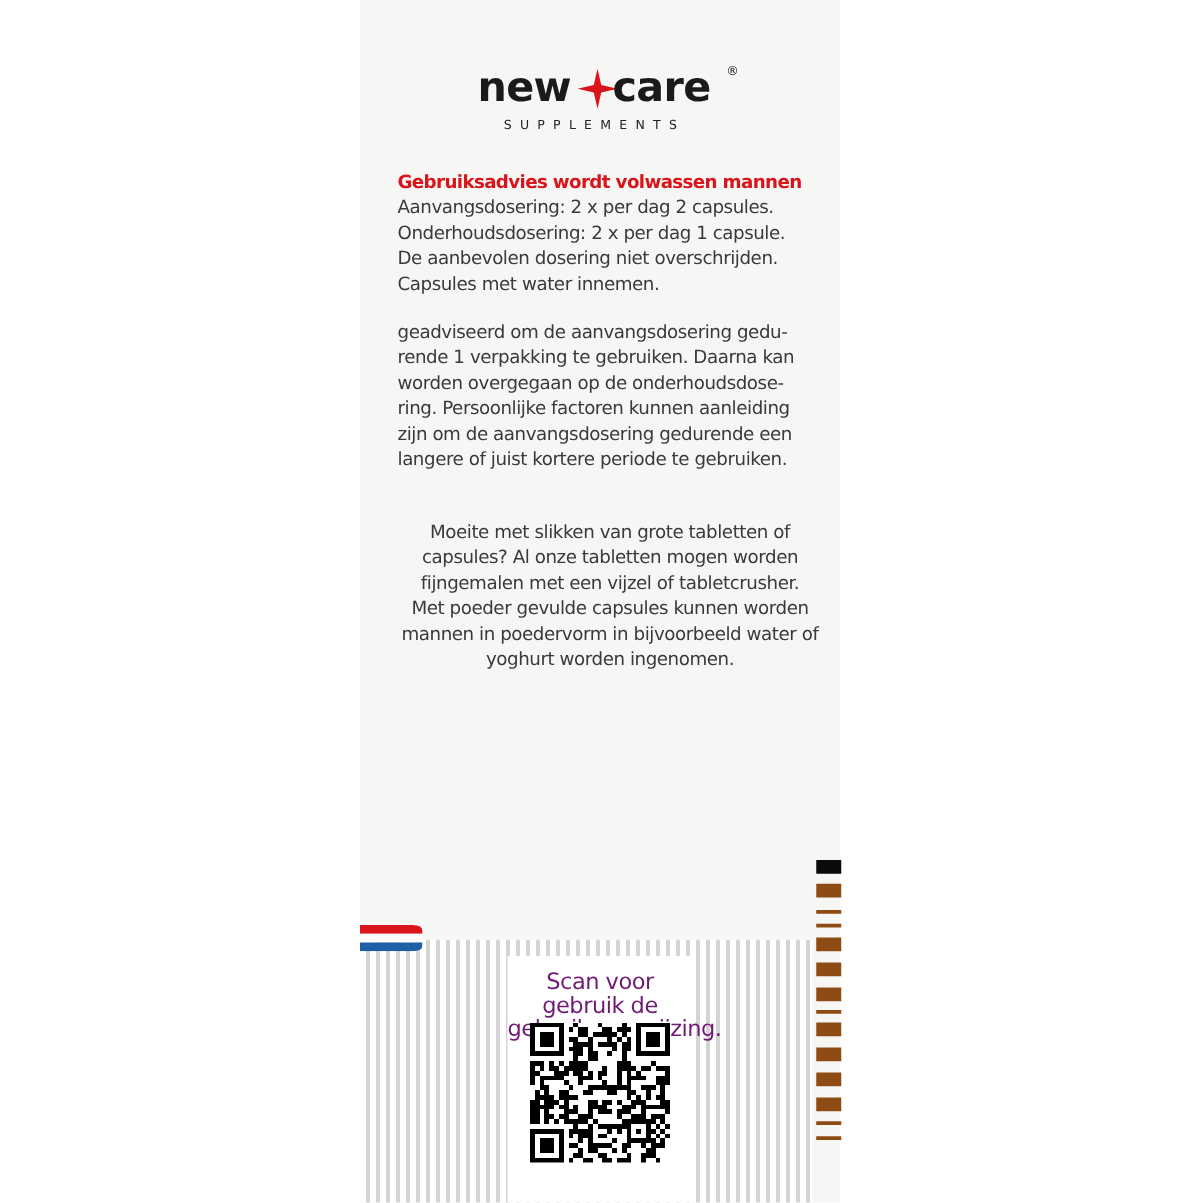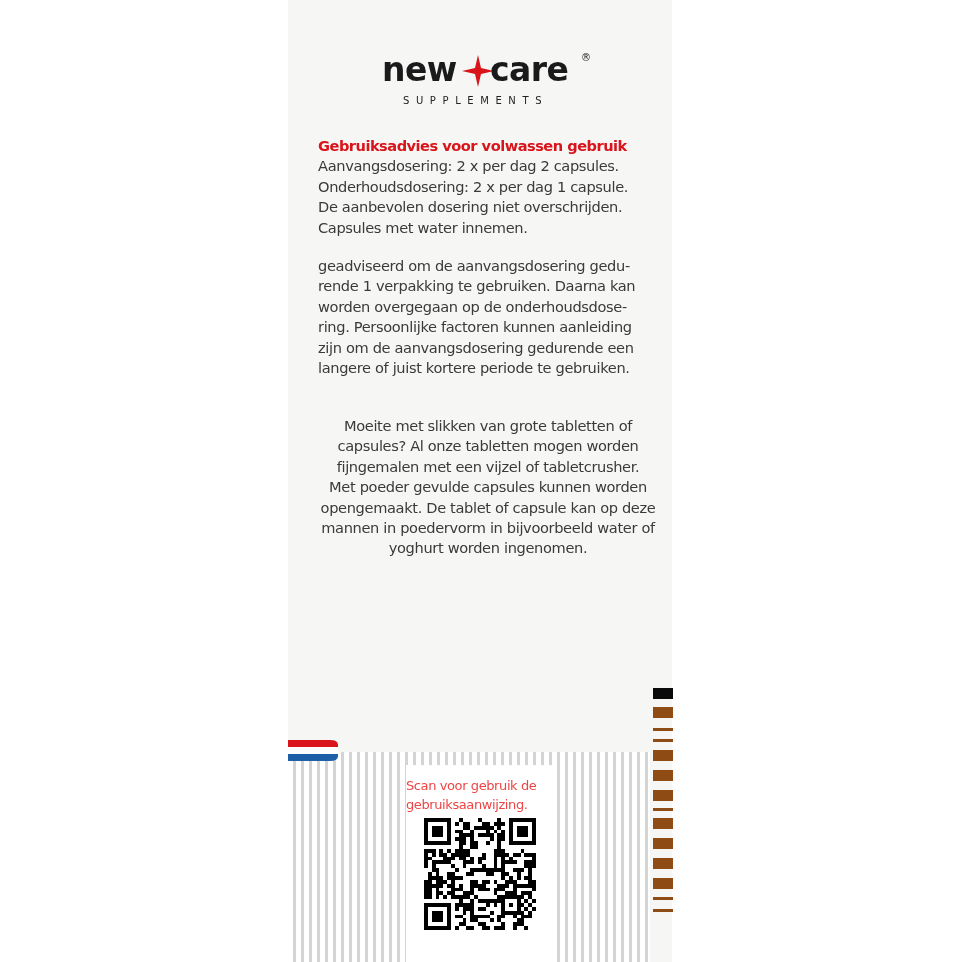--- a/index.html
+++ b/index.html
@@ -35,22 +35,22 @@
   .flag { position:absolute; left:288px; top:740px; width:50px; height:21px; }
   .stripes {
     position:absolute; left:288px; top:752px; width:362px; height:210px;
     background-image: repeating-linear-gradient(90deg, #ffffff 0px, #ffffff 5px, #d4d4d4 5px, #d4d4d4 8px);
   }
   .qr-box {
     position:absolute; left:406px; top:765px; width:148px; height:197px;
     background:#ffffff;
   }
   .qr-caption {
-    position:absolute; left:406px; top:776px; width:148px; 
-    font-size:13px; line-height:19px; color:#ef4444; letter-spacing:-0.4px;
+    position:absolute; left:406px; top:776px; width:148px; text-align:center;
+    font-size:18px; line-height:19px; color:#701a75; letter-spacing:-0.4px;
   }
   .qr { position:absolute; left:424px; top:818px; width:112px; height:112px; }
   .bars { position:absolute; left:653px; top:0; width:20px; height:962px; }
   .bar { position:absolute; left:0; width:20px; }
 </style>
 </head>
 <body>
 
 <div class="panel"></div>
 
@@ -58,42 +58,41 @@
   <span class="logo-word logo-new">new</span>
   <svg class="logo-star" viewBox="0 0 32 32">
     <path d="M16 0 L19 13 L32 16 L19 19 L16 32 L13 19 L0 16 L13 13 Z" fill="#d9141b"></path>
   </svg>
   <span class="logo-word logo-care">care</span>
   <span class="logo-reg">®</span>
   <span class="logo-sub">SUPPLEMENTS</span>
 </div>
 
 <div class="text-block" style="top:136px;">
-  <div class="heading">Gebruiksadvies voor volwassen gebruik</div>
+  <div class="heading">Gebruiksadvies wordt volwassen mannen</div>
   <div>Aanvangsdosering: 2 x per dag 2 capsules.</div>
   <div>Onderhoudsdosering: 2 x per dag 1 capsule.</div>
   <div>De aanbevolen dosering niet overschrijden.</div>
   <div>Capsules met water innemen.</div>
 </div>
 
 <div class="text-block" style="top:256px;">
   <div>geadviseerd om de aanvangsdosering gedu-</div>
   <div>rende 1 verpakking te gebruiken. Daarna kan</div>
   <div>worden overgegaan op de onderhoudsdose-</div>
   <div>ring. Persoonlijke factoren kunnen aanleiding</div>
   <div>zijn om de aanvangsdosering gedurende een</div>
   <div>langere of juist kortere periode te gebruiken.</div>
 </div>
 
 <div class="text-block" style="top:416px;text-align:center;">
   <div>Moeite met slikken van grote tabletten of</div>
   <div>capsules? Al onze tabletten mogen worden</div>
   <div>fijngemalen met een vijzel of tabletcrusher.</div>
   <div>Met poeder gevulde capsules kunnen worden</div>
-  <div>opengemaakt. De tablet of capsule kan op deze</div>
   <div>mannen in poedervorm in bijvoorbeeld water of</div>
   <div>yoghurt worden ingenomen.</div>
 </div>
 
 <div class="stripes"></div>
 
 <svg class="flag" viewBox="0 0 50 21">
   <path d="M0 0 H42 Q50 0 50 5 V7 H0 Z" fill="#d9141b"></path>
   <rect x="0" y="7" width="50" height="7" fill="#ffffff"></rect>
   <path d="M0 14 H50 V16 Q50 21 42 21 H0 Z" fill="#1f5fa8"></path>

